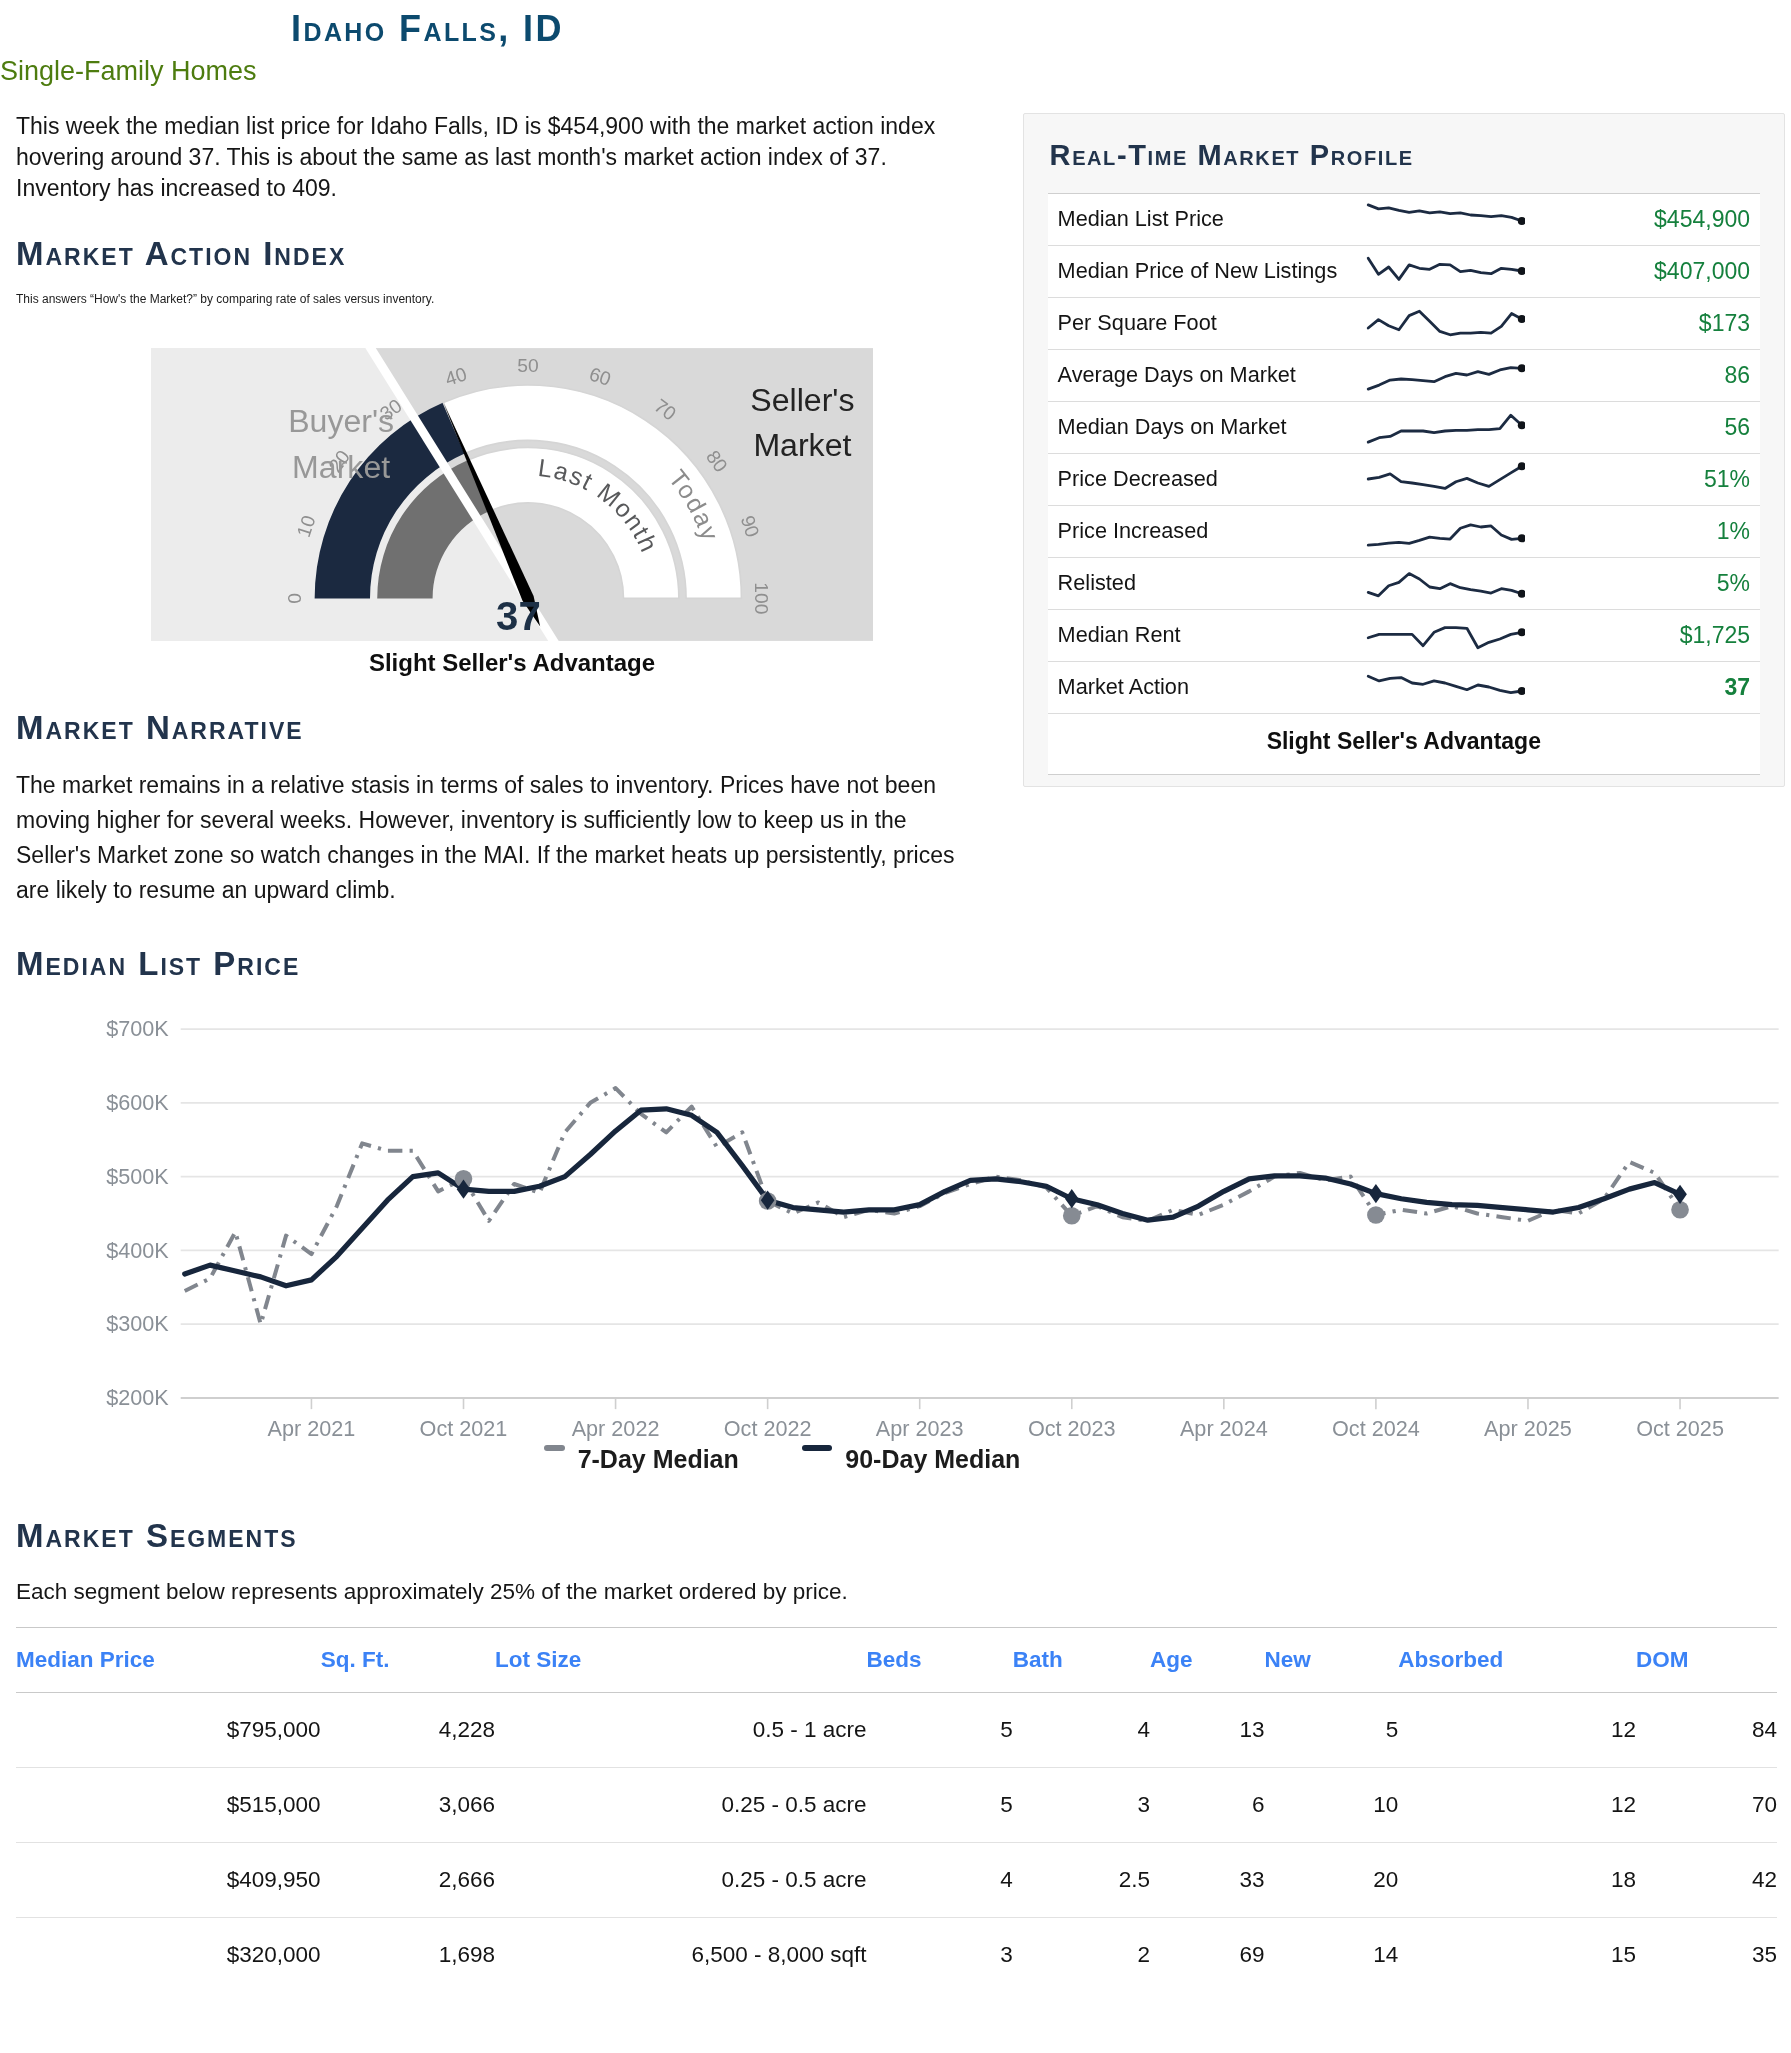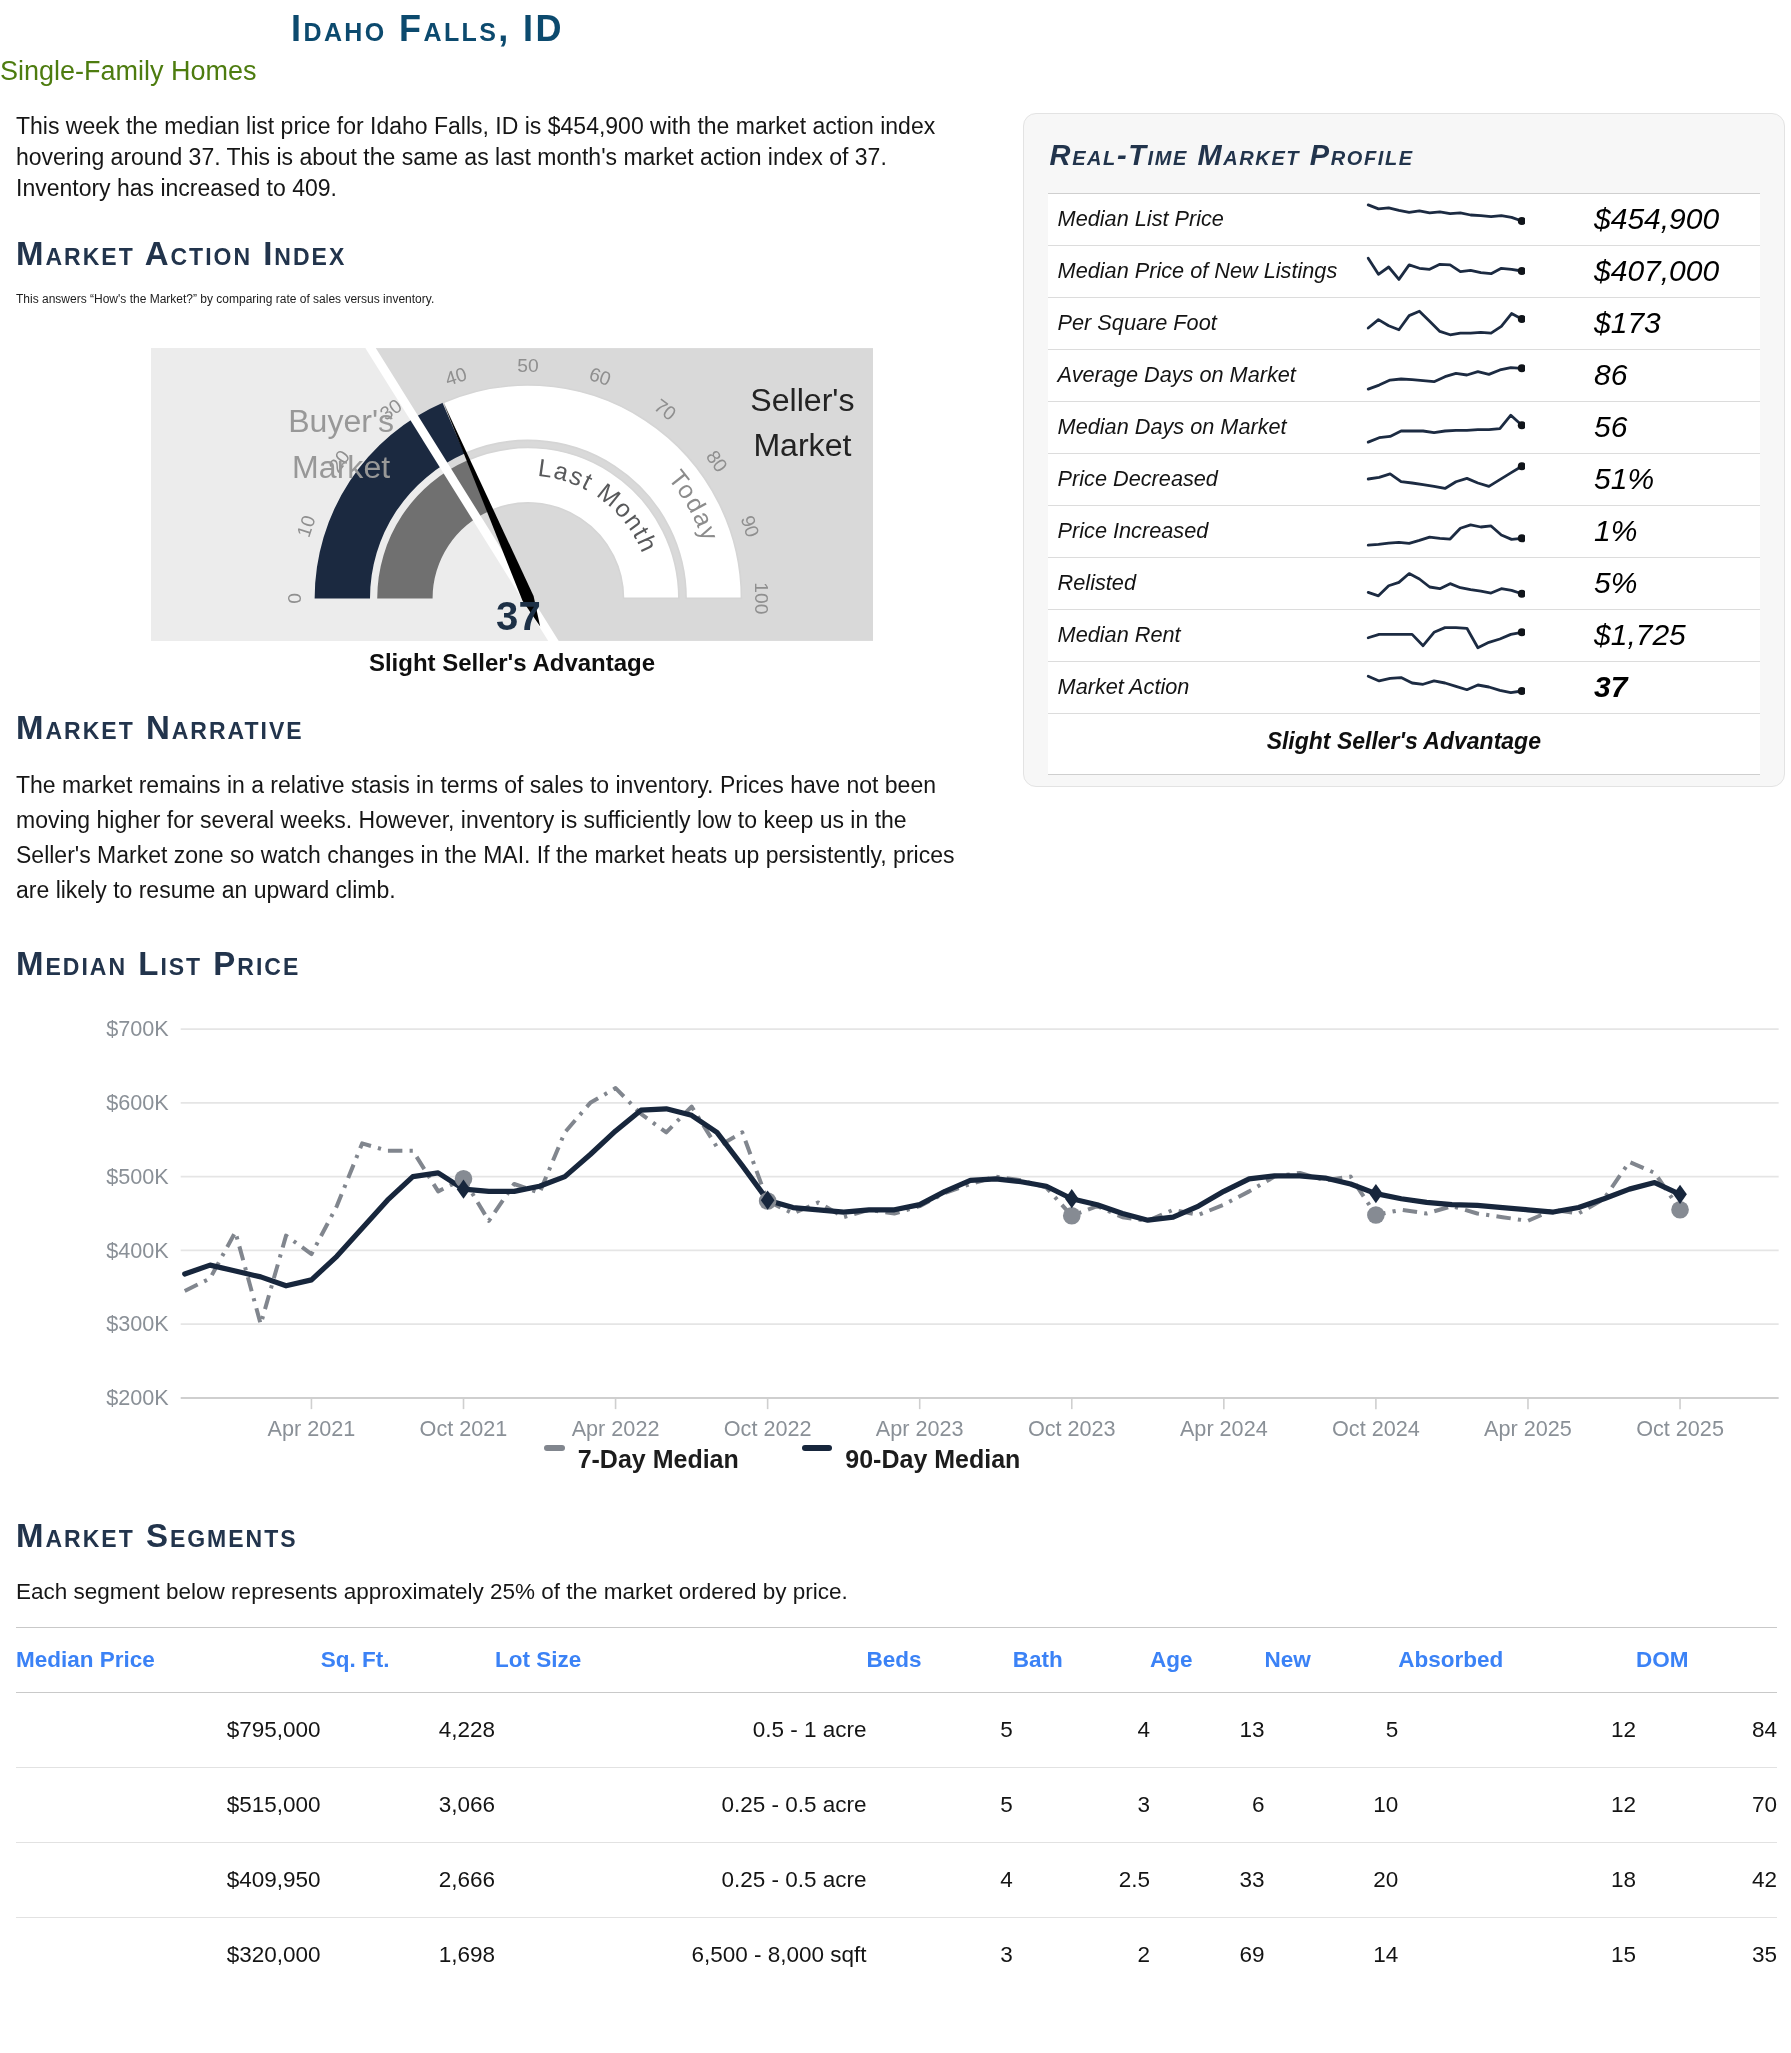--- a/index.html
+++ b/index.html
@@ -13,29 +13,29 @@
   .intro{margin:24px 0 0;font-size:23px;line-height:1.33;max-width:954px;}
   h2.sec{font-size:33px;font-weight:600;font-variant:small-caps;letter-spacing:2px;
          color:#22344c;margin:32px 0 0;}
   .note{margin:19px 0 0;font-size:12px;color:#1c1c1c;}
   .gauge-wrap{margin:42px 0 0 135px;width:722px;}
   #gaugeSvg{display:block;}
   .gauge-caption{margin-top:8px;text-align:center;font-size:24px;font-weight:700;color:#0f0f0f;}
   .narrp{margin:21px 0 0;font-size:23px;line-height:1.52;max-width:967px;}
   
   .panel{margin:26px 0 0 24px;width:782px;background:#f7f7f7;border:0.8px solid #e3e3e3;
-         border-radius:13px;padding:21px 24px 11.2px;box-sizing:border-box;font-style:italic;}
+         border-radius:2px;padding:21px 24px 11.2px;box-sizing:border-box;}
   .panel h2{font-size:29px;font-weight:600;font-variant:small-caps;letter-spacing:1.6px;
             color:#22344c;margin:3.2px 0 21px 1.6px;}
   .ptable{background:#fff;border-top:1.6px solid #cfcfcf;border-bottom:1.6px solid #cfcfcf;}
   .prow{display:flex;align-items:center;height:51px;padding:0 9.6px;border-bottom:0.8px solid #dcdcdc;}
   .prow:last-of-type{border-bottom:none;}
   .plabel{flex:1;font-size:21.7px;color:#141414;}
   .spark{width:160px;height:42px;flex:0 0 auto;}
-  .pvalue{width:225px;box-sizing:border-box;padding-left:69px;font-size:30px;color:#000000;}
+  .pvalue{width:225px;box-sizing:border-box;padding-left:69px;font-size:23px;color:#15803d;text-align:right;}
   .pvalue.bold{font-weight:700;}
   .pfooter{text-align:center;font-size:23px;font-weight:700;color:#0f0f0f;padding:14.4px 0 19px;background:#fff;}
   
   h2.chart-h{margin:37px 0 0 16px;}
   #priceChart{display:block;margin:9.6px 0 0 8px;}
   .legend{width:1564px;display:flex;justify-content:center;gap:63px;margin-top:3.2px;
           font-size:25px;font-weight:700;color:#1c1c1c;}
   .legend .item{display:flex;align-items:flex-start;gap:13px;}
   .sw{height:6.4px;border-radius:3.2px;display:inline-block;}
   

